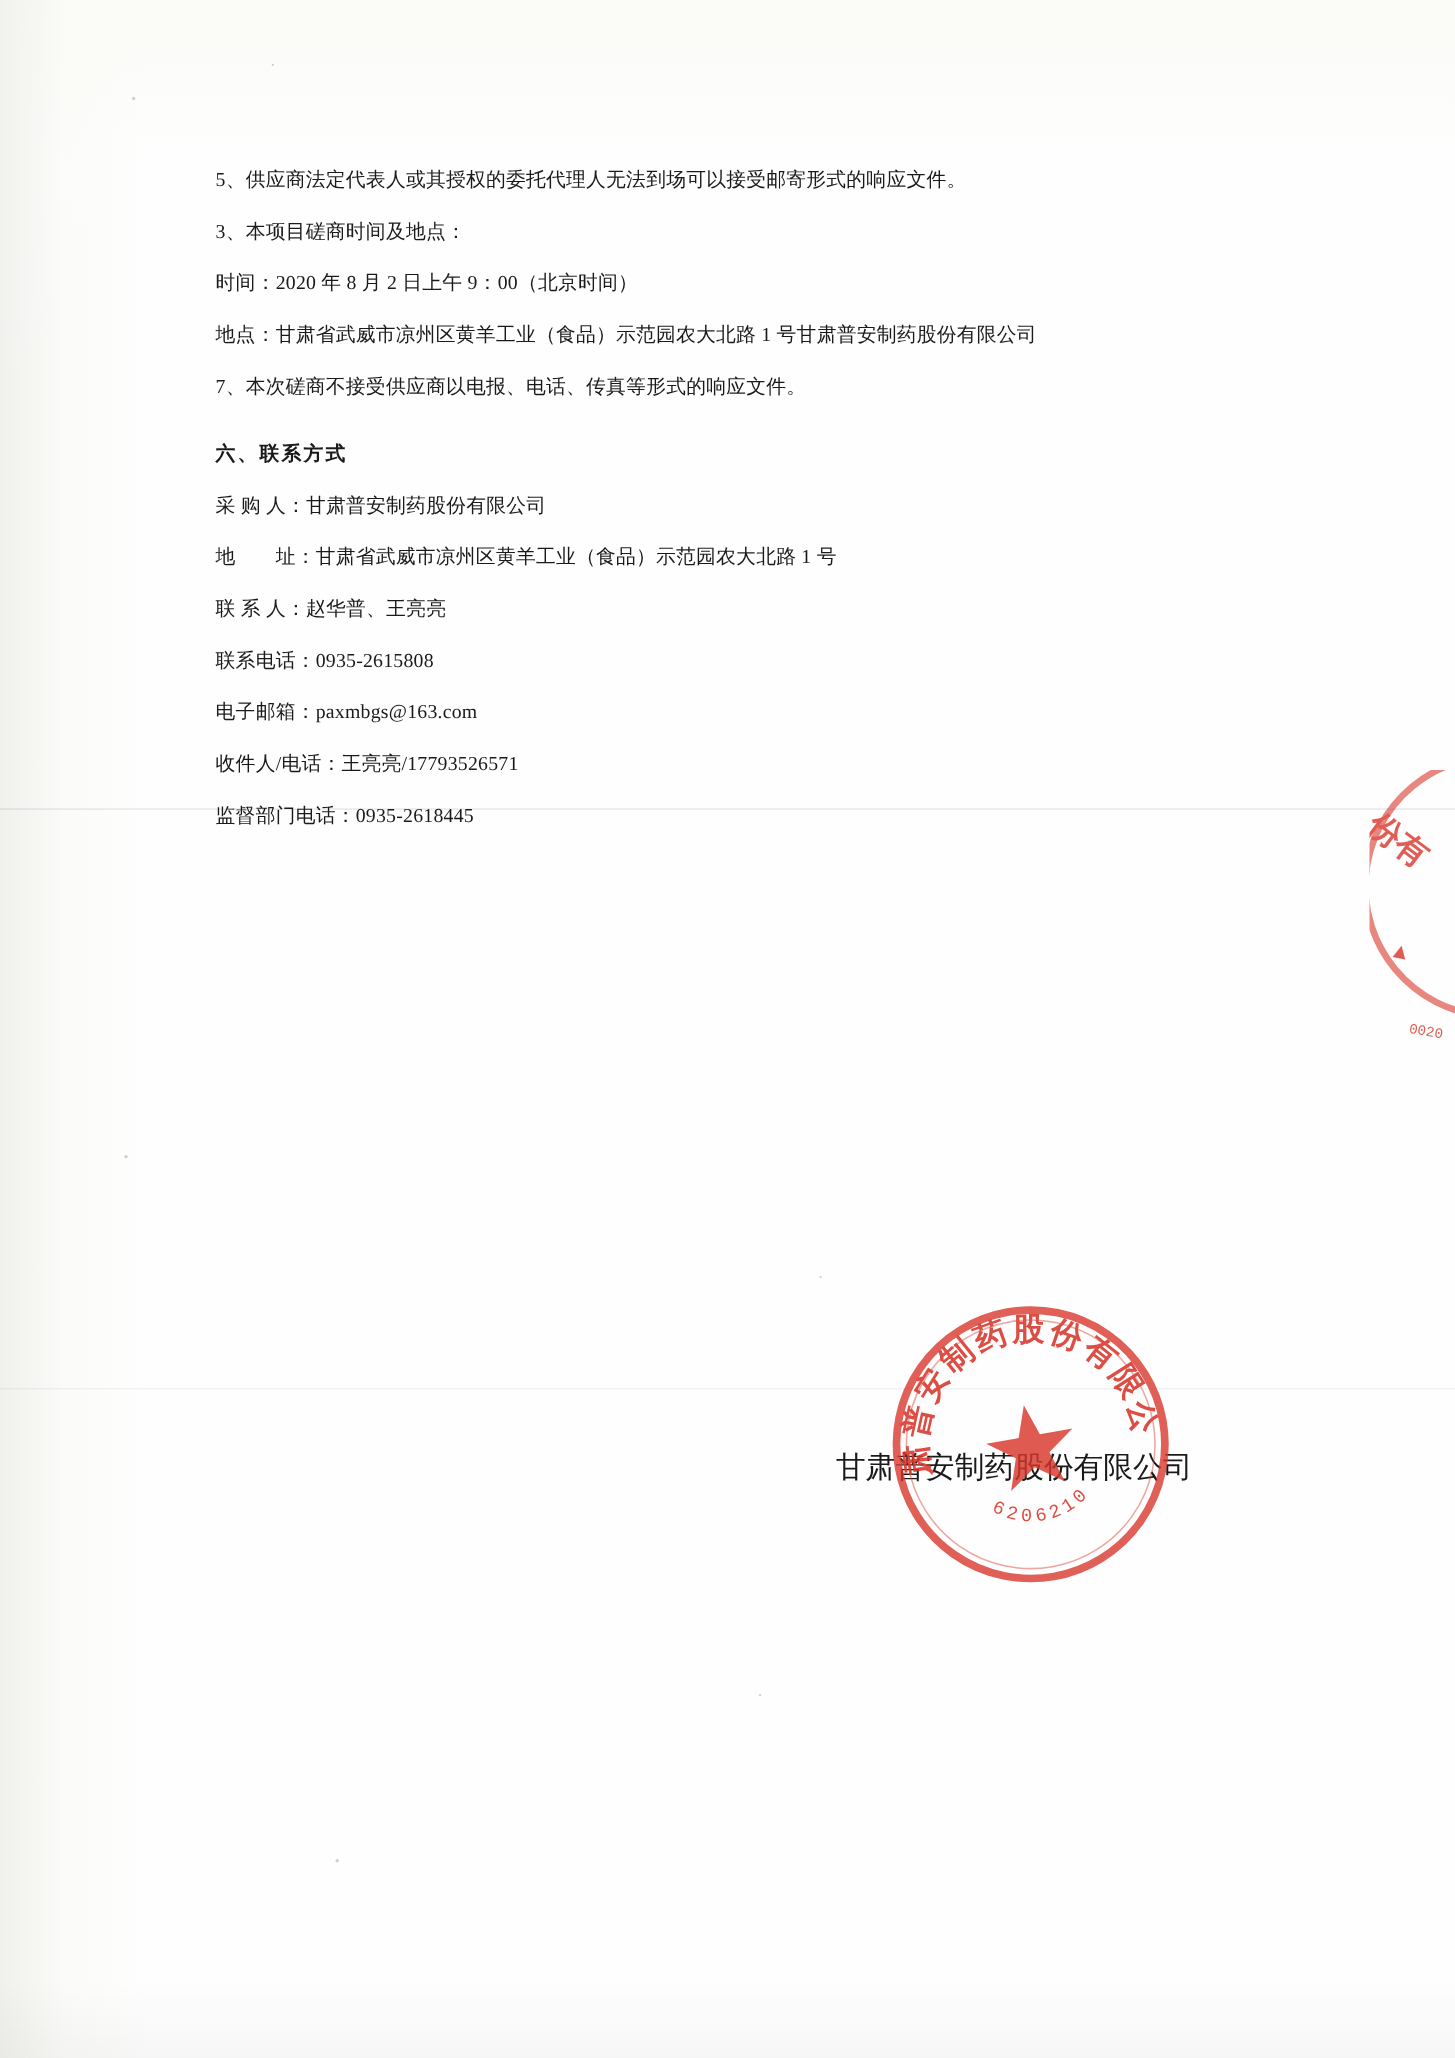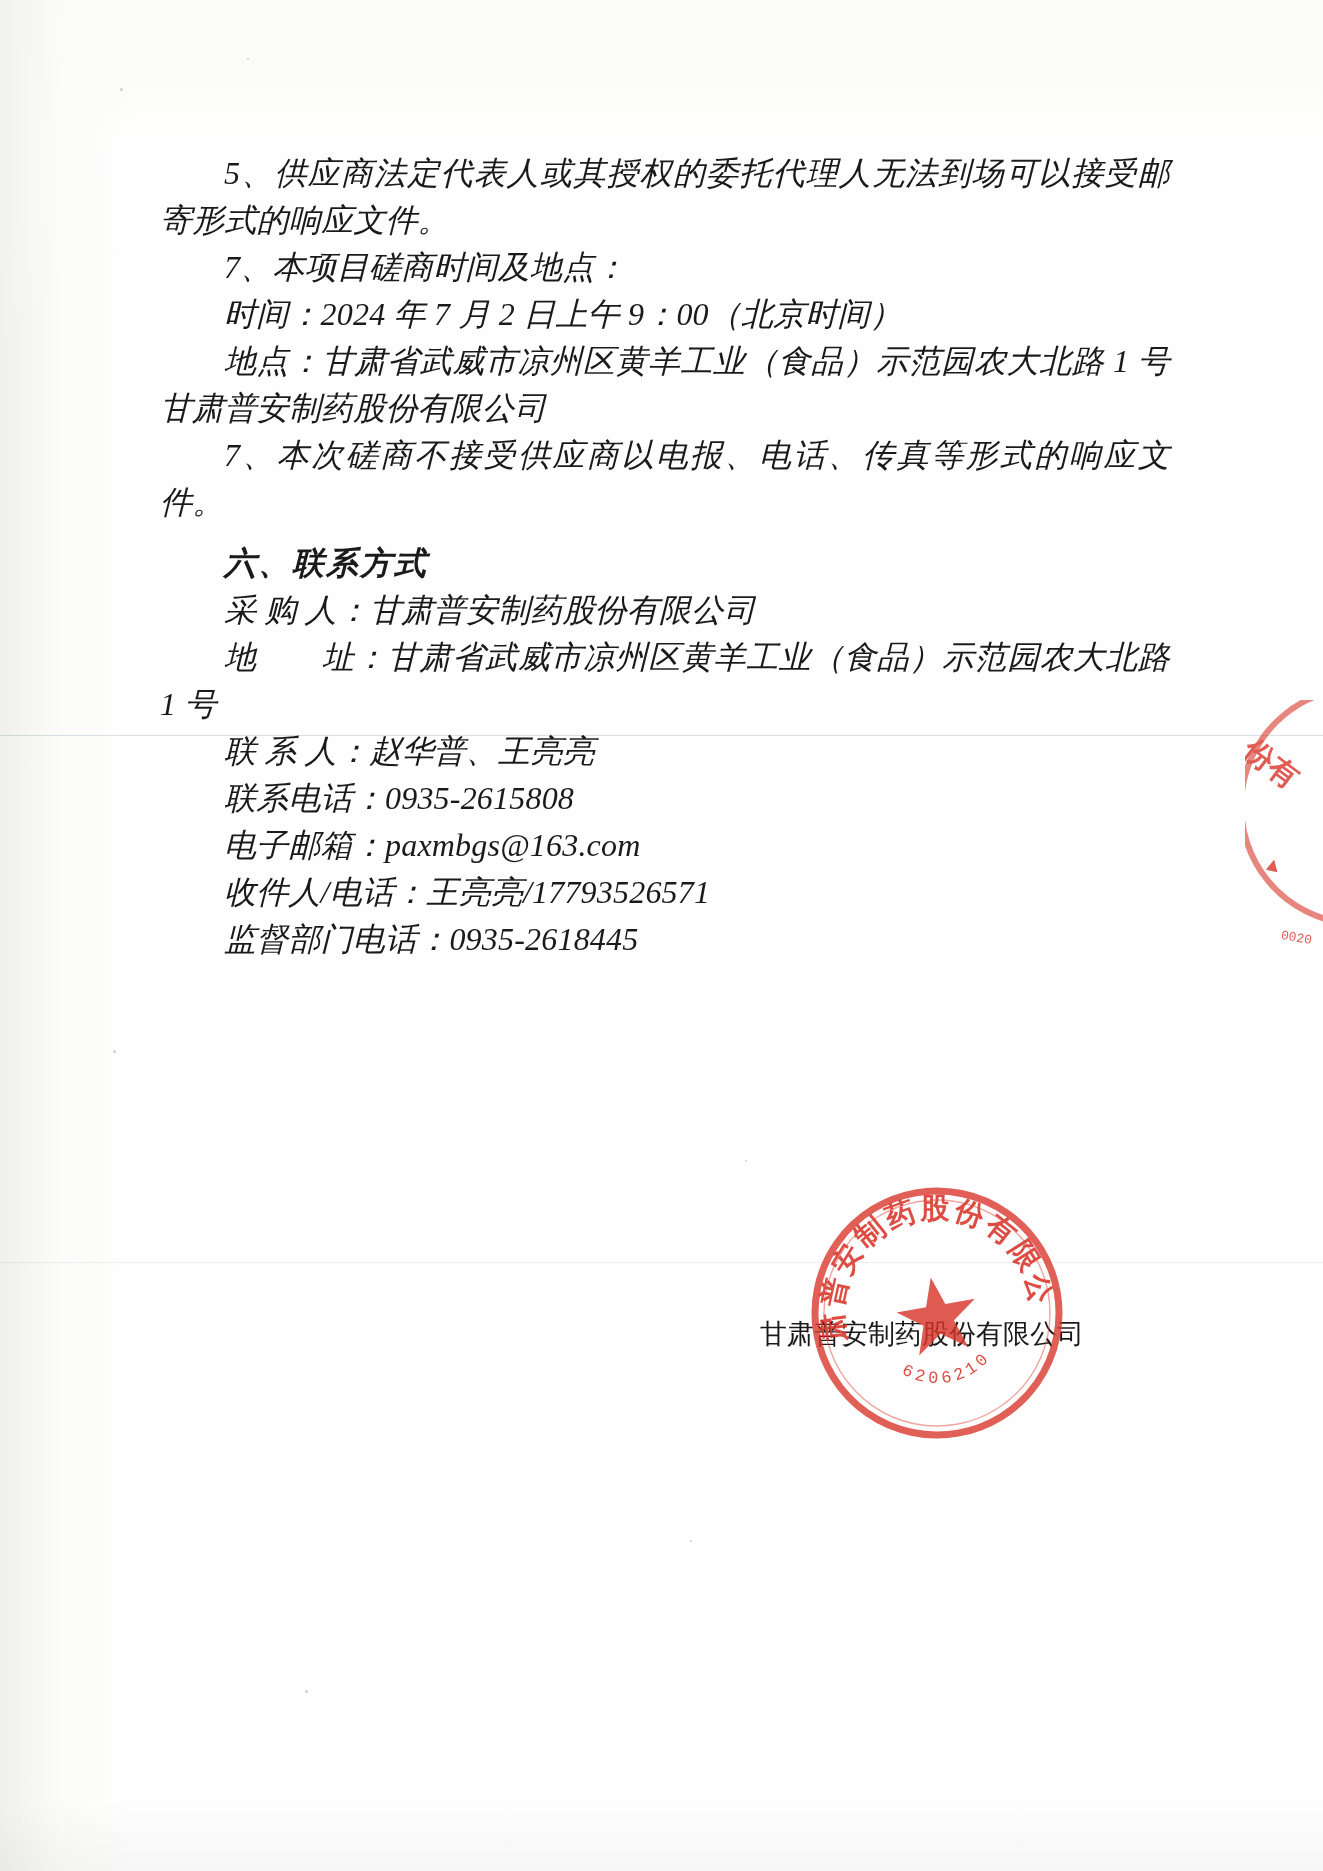--- a/index.html
+++ b/index.html
@@ -57,26 +57,25 @@
   .speck {
     position: absolute;
     background: rgba(110,110,110,0.33);
     border-radius: 50%;
   }
 
   
   .doc-body {
     position: absolute;
     left: 160px;
-    top: 150px;
+    top: 140px;
     width: 1010px;
-    font-size: 32px;
+    font-size: 18px;
     line-height: 47px;
     letter-spacing: 0.2px;
-    font-style: italic;
   }
   .para {
     margin: 0 0 0 0;
     text-align: justify;
     text-justify: inter-ideograph;
   }
   .indent { text-indent: 2em; }
   .heading {
     font-weight: bold;
     text-indent: 2em;
@@ -137,22 +136,22 @@
 
   <div class="speck" style="left:120px;top:88px;width:3px;height:3px;"></div>
   <div class="speck" style="left:247px;top:58px;width:2px;height:2px;"></div>
   <div class="speck" style="left:113px;top:1050px;width:3px;height:3px;"></div>
   <div class="speck" style="left:745px;top:1160px;width:2px;height:2px;"></div>
   <div class="speck" style="left:305px;top:1690px;width:3px;height:3px;"></div>
   <div class="speck" style="left:690px;top:1540px;width:2px;height:2px;"></div>
 
   <div class="doc-body">
     <p class="para indent">5、供应商法定代表人或其授权的委托代理人无法到场可以接受邮寄形式的响应文件。</p>
-    <p class="para indent">7、本项目磋商时间及地点：</p>
-    <p class="para indent">时间：2024 年 7 月 2 日上午 9：00（北京时间）</p>
+    <p class="para indent">3、本项目磋商时间及地点：</p>
+    <p class="para indent">时间：2020 年 8 月 2 日上午 9：00（北京时间）</p>
     <p class="para indent">地点：甘肃省武威市凉州区黄羊工业（食品）示范园农大北路 1 号甘肃普安制药股份有限公司</p>
     <p class="para indent">7、本次磋商不接受供应商以电报、电话、传真等形式的响应文件。</p>
 
     <p class="para heading">六、联系方式</p>
 
     <p class="para contact-line">采 购 人：甘肃普安制药股份有限公司</p>
     <p class="para contact-line">地　　址：甘肃省武威市凉州区黄羊工业（食品）示范园农大北路 1 号</p>
     <p class="para contact-line">联 系 人：赵华普、王亮亮</p>
     <p class="para contact-line">联系电话：0935-2615808</p>
     <p class="para contact-line">电子邮箱：paxmbgs@163.com</p>

